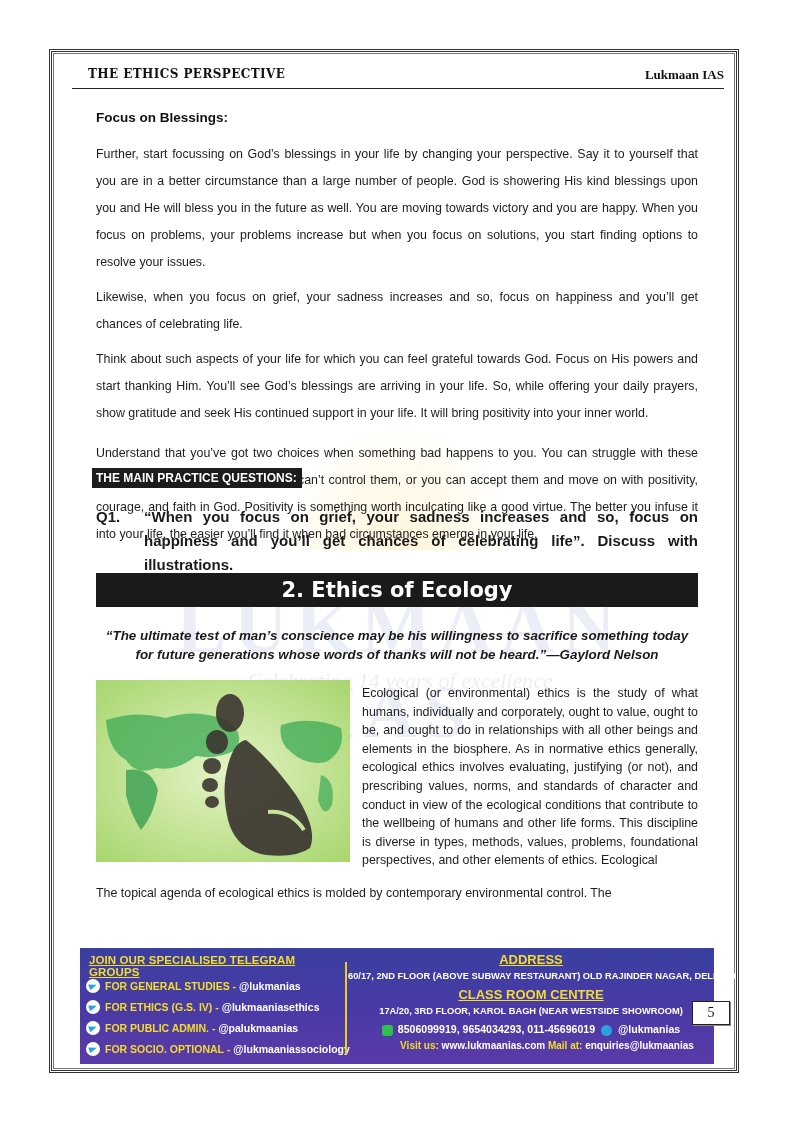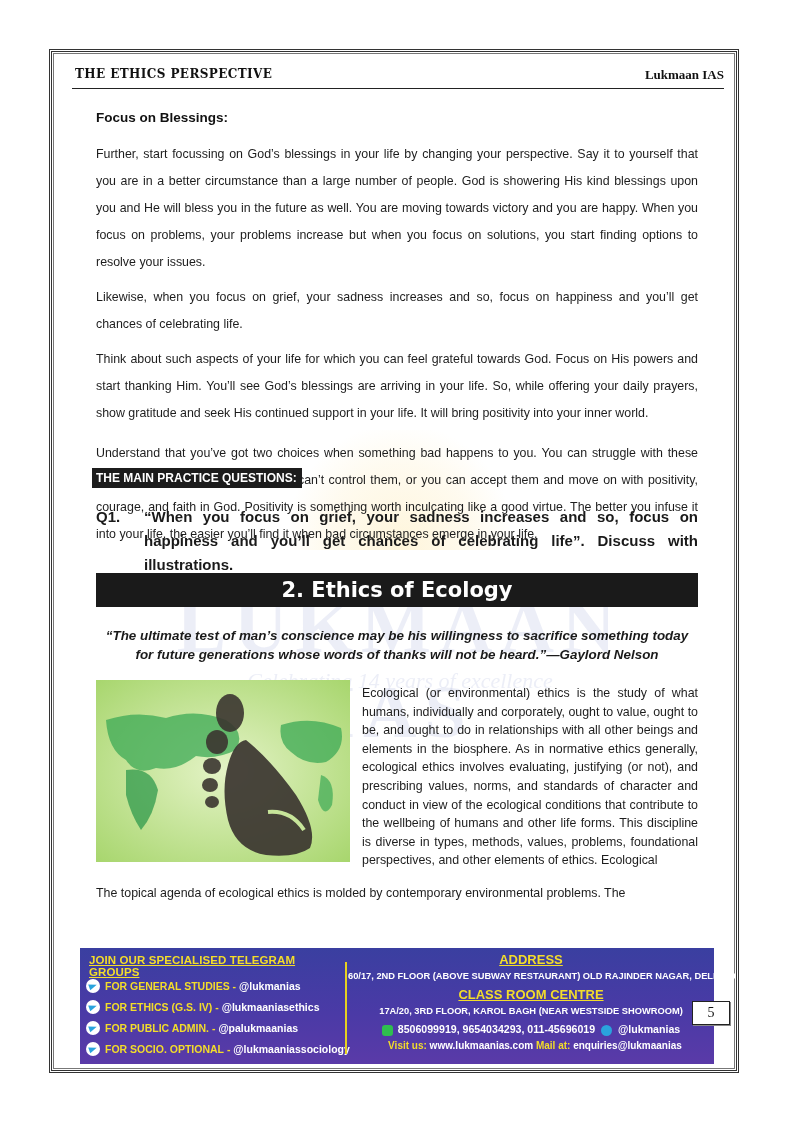--- a/index.html
+++ b/index.html
@@ -2,21 +2,21 @@
 <html><head>
 <meta charset="utf-8">
 <style>
   html, body { margin: 0; padding: 0; background: #ffffff; }
   body { width: 794px; height: 1123px; position: relative; overflow: hidden; font-family: "Liberation Sans", sans-serif; color: #1a1a1a; }
 
   .page-border { position: absolute; left: 49px; top: 49px; width: 690px; height: 1024px; border: 3px double #333; box-sizing: border-box; }
   .page-border::after { content: ""; position: absolute; left: 1px; top: 1px; right: 1px; bottom: 1px; border: 1px solid #777; }
 
   .running-header { position: absolute; left: 72px; top: 64px; width: 652px; height: 24px; border-bottom: 1.5px solid #222; }
-  .running-header .left { position: absolute; left: 3px; top: 3px; font-family: "DejaVu Serif", serif; font-size: 12px; font-weight: bold; letter-spacing: 0.4px; color: #111; }
+  .running-header .left { position: absolute; left: 16px; top: 3px; font-family: "DejaVu Serif", serif; font-size: 12px; font-weight: bold; letter-spacing: 0.4px; color: #111; }
   .running-header .right { position: absolute; right: 0; top: 3px; font-family: "Liberation Serif", serif; font-size: 13px; font-weight: bold; color: #111; }
 
   .watermark { position: absolute; left: 150px; top: 430px; width: 500px; height: 280px; pointer-events: none; }
   .watermark .rays { position: absolute; left: 140px; top: 0; width: 220px; height: 120px; background: radial-gradient(ellipse at 50% 100%, rgba(253,226,150,0.35) 0%, rgba(253,226,150,0.15) 50%, rgba(255,255,255,0) 75%); }
   .watermark .word { position: absolute; left: 0; top: 155px; width: 500px; text-align: center; font-family: "Liberation Serif", serif; font-size: 74px; font-weight: bold; color: rgba(150,160,210,0.18); letter-spacing: 8px; }
   .watermark .tag { position: absolute; left: 40px; top: 238px; width: 420px; text-align: center; font-family: "Liberation Serif", serif; font-style: italic; font-size: 22px; color: rgba(150,160,210,0.18); }
 
   .content { position: absolute; left: 96px; width: 602px; }
   .p { font-family: "Liberation Sans", sans-serif; font-size: 12.4px; line-height: 27px; text-align: justify; color: #1d1d1d; margin: 0; }
 
@@ -45,21 +45,21 @@
   .footer .tg-row .sep { color: #f3dd2a; vertical-align: middle; }
   .footer .tg-row .handle { color: #ffffff; vertical-align: middle; }
 
   .footer .right-col { position: absolute; left: 268px; top: 0; width: 366px; height: 82px; text-align: center; }
   .footer .addr-title { position: absolute; left: 0; width: 366px; top: 4px; font-size: 13px; font-weight: bold; color: #f3dd2a; text-decoration: underline; }
   .footer .addr-line { position: absolute; left: 0; width: 366px; font-size: 9.3px; font-weight: bold; color: #ffffff; white-space: nowrap; }
   .footer .crc-title { position: absolute; left: 0; width: 366px; top: 39px; font-size: 13px; font-weight: bold; color: #f3dd2a; text-decoration: underline; }
   .footer .phone-line { position: absolute; left: 0; width: 366px; top: 75px; font-size: 10.6px; font-weight: bold; color: #ffffff; white-space: nowrap; }
   .footer .phone-line .wa { display: inline-block; width: 11px; height: 11px; background: #2fbf4f; border-radius: 3px; vertical-align: middle; margin-right: 2px; }
   .footer .phone-line .tgi { display: inline-block; width: 11px; height: 11px; background: #2aa3dd; border-radius: 50%; vertical-align: middle; margin: 0 3px; }
-  .footer .visit-line { position: absolute; left: 4px; width: 366px; top: 92px; font-size: 10px; font-weight: bold; white-space: nowrap; }
+  .footer .visit-line { position: absolute; left: 16px; width: 366px; top: 92px; font-size: 10px; font-weight: bold; white-space: nowrap; }
   .footer .visit-line .k { color: #f3dd2a; }
   .footer .visit-line .v { color: #ffffff; }
 
   .page-number { position: absolute; left: 692px; top: 1001px; width: 36px; height: 22px; border: 1px solid #222; background: #fff; text-align: center; line-height: 22px; font-family: "Liberation Serif", serif; font-size: 14px; color: #111; box-shadow: 1px 1px 0 #888; }
 </style>
 </head>
 <body>
 
 <div class="page-border"></div>
 
@@ -118,21 +118,21 @@
     <path d="M150 60 Q175 80 200 115 Q222 150 214 168 Q200 178 170 175 Q140 170 132 140 Q125 110 132 85 Q138 62 150 60 Z" fill="#3b3530" opacity="0.92"></path>
     <path d="M172 132 Q195 130 208 150" stroke="#c7e59a" stroke-width="4" fill="none"></path>
   </svg>
 </div>
 
 <div class="content" style="top:676px; left:362px; width:336px;margin-top:8px;">
   <p class="p" style="line-height:18.6px;">Ecological (or environmental) ethics is the study of what humans, individually and corporately, ought to value, ought to be, and ought to do in relationships with all other beings and elements in the biosphere. As in normative ethics generally, ecological ethics involves evaluating, justifying (or not), and prescribing values, norms, and standards of character and conduct in view of the ecological conditions that contribute to the wellbeing of humans and other life forms. This discipline is diverse in types, methods, values, problems, foundational perspectives, and other elements of ethics. Ecological</p>
 </div>
 
 <div class="content" style="top:880px;">
-  <p class="p">The topical agenda of ecological ethics is molded by contemporary environmental problems. The</p>
+  <p class="p">The topical agenda of ecological ethics is molded by contemporary environmental control. The</p>
 </div>
 
 <div class="footer">
   <div class="left-col">
     <div class="tg-title">JOIN OUR SPECIALISED TELEGRAM GROUPS</div>
     <div class="tg-row" style="top:31px;">
       <span class="ico"></span><span class="lbl">FOR GENERAL STUDIES</span><span class="sep"> - </span><span class="handle">@lukmanias</span>
     </div>
     <div class="tg-row" style="top:52px;">
       <span class="ico"></span><span class="lbl">FOR ETHICS (G.S. IV)</span><span class="sep"> - </span><span class="handle">@lukmaaniasethics</span>

